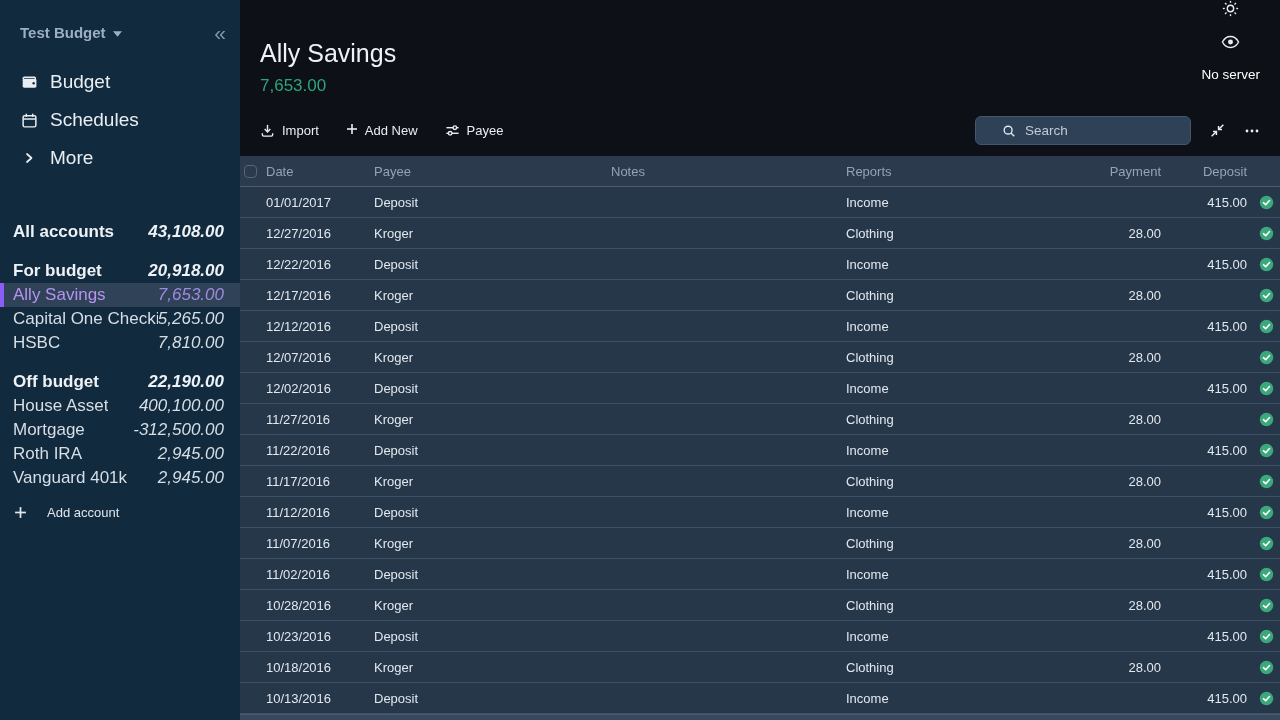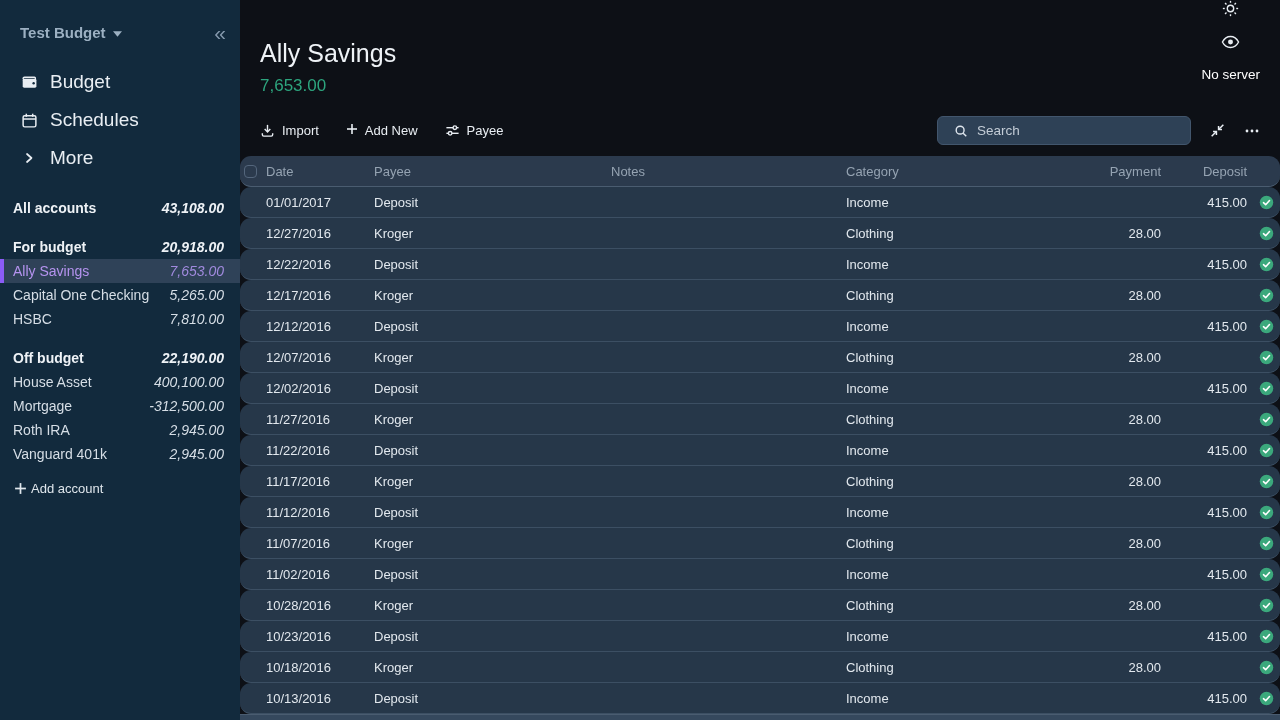--- a/index.html
+++ b/index.html
@@ -20,52 +20,52 @@
     background:var(--sidebar-bg,#122a3d);
     color:#e8eef3; position:relative;
   }
   .sb-header { display:flex; align-items:center; justify-content:space-between; padding:24px 14px 0 20px; }
   .budget-switcher { display:flex; align-items:center; gap:7px; color:#9cb0c2; font-weight:700; font-size:15px; cursor:pointer; }
   .budget-switcher .icon { color:#9cb0c2; margin-top:2px; }
   .collapse-btn { color:#8599ad; font-size:21px; line-height:14px; cursor:pointer; font-weight:400; }
   .nav { margin-top:22px; }
   .nav-item { display:flex; align-items:center; height:38px; padding-left:20px; font-size:19px; font-weight:500; color:#e9eef3; cursor:pointer; }
   .nav-item .icon { width:18px; height:18px; margin-right:12px; color:#e9eef3; }
-  .accounts { margin-top:19px; font-size:14px; }
+  .accounts { margin-top:43px; font-size:17px; }
   .acct-row { display:flex; align-items:center; justify-content:space-between; height:24px; padding:0 16px 0 13px; cursor:pointer; color:#d6dee6; }
   .acct-row .acct-name { white-space:nowrap; overflow:hidden; }
   .acct-row .acct-val { white-space:nowrap;font-style:italic; }
   .acct-row.group { font-weight:700; color:#eef2f6; }
   .acct-row.selected { background:#2f4258; border-left:4px solid var(--accent-purple,#8b5cf6); padding-left:9px; }
   .acct-row.selected .acct-name { color:#b593ef; }
   .acct-row.selected .acct-val { color:#a18ade; }
   .acct-spacer { height:15px; }
-  .add-account { display:flex; align-items:center; gap:4px; margin-top:15px; padding-left:14px; font-size:13px; color:#dfe6ec; cursor:pointer; }
+  .add-account { display:flex; align-items:center; gap:20px; margin-top:15px; padding-left:14px; font-size:13px; color:#dfe6ec; cursor:pointer; }
   .add-account .icon { color:#dfe6ec; }
 
   
   .main { position:relative; flex:1; height:720px; background:var(--main-bg,#0d1016); color:#e8edf2; }
   .topbar { position:absolute; top:0; right:0; height:38px; display:flex; align-items:center; gap:17px; padding-right:20px;flex-direction:column; }
   .icon-btn { color:#e8edf2; cursor:pointer; display:flex; align-items:center; }
   .server-status { font-size:13.5px; color:#ffffff; cursor:pointer; }
   .page-title { position:absolute; left:20px; top:39px; font-size:25px; font-weight:500; color:#eef2f6; }
   .balance { position:absolute; left:20px; top:76px; font-size:17px; font-weight:500; color:var(--balance-green,#2da57e); }
 
   .toolbar { position:absolute; left:20px; right:20px; top:116px; height:29px; display:flex; align-items:center; }
   .tool-btn { display:flex; align-items:flex-start; gap:7px; font-size:13px; color:#e9eef3; margin-right:27px; cursor:pointer; }
   .tool-btn .icon { color:#e9eef3; }
   .toolbar-right { margin-left:auto; display:flex; align-items:center; gap:18px; }
-  .search { width:254px; height:29px; background:var(--search-bg,#2e4156); border:1px solid #42566d; border-radius:6px; display:flex; align-items:center; gap:7px; padding:0 16px; }
+  .search { width:216px; height:29px; background:var(--search-bg,#2e4156); border:1px solid #42566d; border-radius:6px; display:flex; align-items:center; gap:7px; padding:0 26px; }
   .search .icon { color:#dfe6ee; }
   .search input { flex:1; background:transparent; border:none; outline:none; color:#e6ecf2; font-size:13.5px; font-family:inherit; min-width:0; }
   .search input::placeholder { color:#c3ccd6; opacity:1; }
 
   
   .table { position:absolute; left:0; right:0; top:156px; bottom:0; font-size:13px; overflow:hidden; }
-  .grid-row { display:grid; grid-template-columns:26px 108px 237px 235px 245px 78px 84px 27px; align-items:center; height:31px;border-radius:11px; }
+  .grid-row { display:grid; grid-template-columns:26px 108px 237px 235px 245px 78px 84px 27px; align-items:center; height:31px; }
   .thead { background:var(--header-bg,#2b3a4d); color:#95a3b2; border-bottom:1px solid #4a5c70; }
   .trow { background:var(--row-bg,#263749); border-bottom:1px solid #3c4f63; color:#e2e8ee; cursor:default; }
   .cb-wrap { display:flex; align-items:center; padding-left:4px; }
   .checkbox { width:13px; height:13px; border:1.5px solid #54667c; border-radius:4px; background:transparent; cursor:pointer; }
   .col-right { text-align:right; }
   .col-payment { padding-right:8px; }
   .col-deposit { padding-right:6px; }
   .col-check { display:flex; justify-content:center; align-items:center; }
   .partial-row { height:7px; background:#35485d; border-top:1px solid #4a5c70; }
 </style>
@@ -271,21 +271,21 @@
   </div>
 
   <div class="table">
     <div class="grid-row thead">
       <div class="cb-wrap">
         <div class="checkbox"></div>
       </div>
       <div>Date</div>
       <div>Payee</div>
       <div>Notes</div>
-      <div>Category</div>
+      <div>Reports</div>
       <div class="col-right col-payment">Payment</div>
       <div class="col-right col-deposit">Deposit</div>
       <div></div>
     </div>
     <div>
         <div class="grid-row trow">
           <div class="cb-wrap"></div>
           <div>01/01/2017</div>
           <div>Deposit</div>
           <div></div>

